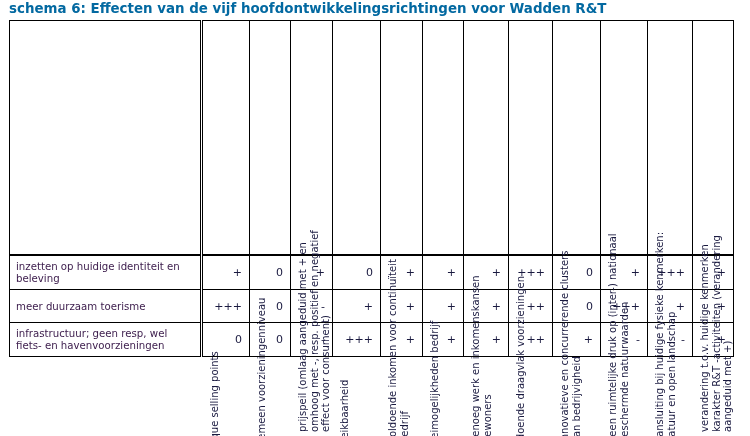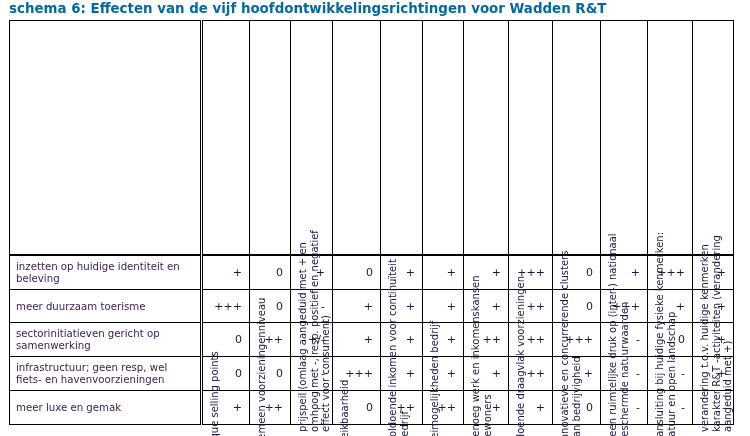--- a/index.html
+++ b/index.html
@@ -106,61 +106,31 @@
     <td class="val">+</td>
     <td class="val">+</td>
     <td class="val">+</td>
     <td class="val">++</td>
     <td class="val">0</td>
     <td class="val">+++</td>
     <td class="val">+</td>
     <td class="val">+</td>
   </tr>
 
-  <tr class="r3">
-    <td class="label">sectorinitiatieven gericht op samenwerking</td>
-    <td class="val">0</td>
-    <td class="val">++</td>
-    <td class="val">+/-</td>
-    <td class="val">+</td>
-    <td class="val">+</td>
-    <td class="val">+</td>
-    <td class="val">++</td>
-    <td class="val">++</td>
-    <td class="val">+++</td>
-    <td class="val">-</td>
-    <td class="val">0</td>
-    <td class="val">+</td>
-  </tr>
 
   <tr class="r4">
     <td class="label">infrastructuur; geen resp, wel fiets- en havenvoorzieningen</td>
     <td class="val">0</td>
     <td class="val">0</td>
     <td class="val">-</td>
     <td class="val">+++</td>
     <td class="val">+</td>
     <td class="val">+</td>
     <td class="val">+</td>
     <td class="val">++</td>
     <td class="val">+</td>
     <td class="val">-</td>
     <td class="val">-</td>
     <td class="val">+</td>
   </tr>
 
-  <tr class="r5">
-    <td class="label">meer luxe en gemak</td>
-    <td class="val">+</td>
-    <td class="val">++</td>
-    <td class="val">--</td>
-    <td class="val">0</td>
-    <td class="val">++</td>
-    <td class="val">++</td>
-    <td class="val">+</td>
-    <td class="val">+</td>
-    <td class="val">0</td>
-    <td class="val">-</td>
-    <td class="val">-</td>
-    <td class="val">-</td>
-  </tr>
 </tbody>
   </table>
 
 </body></html>

